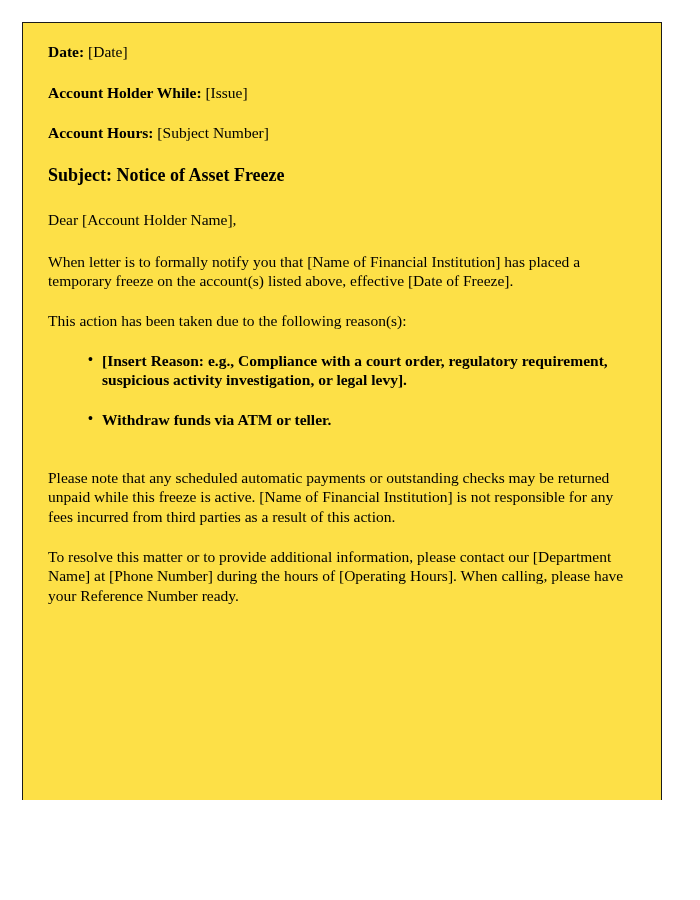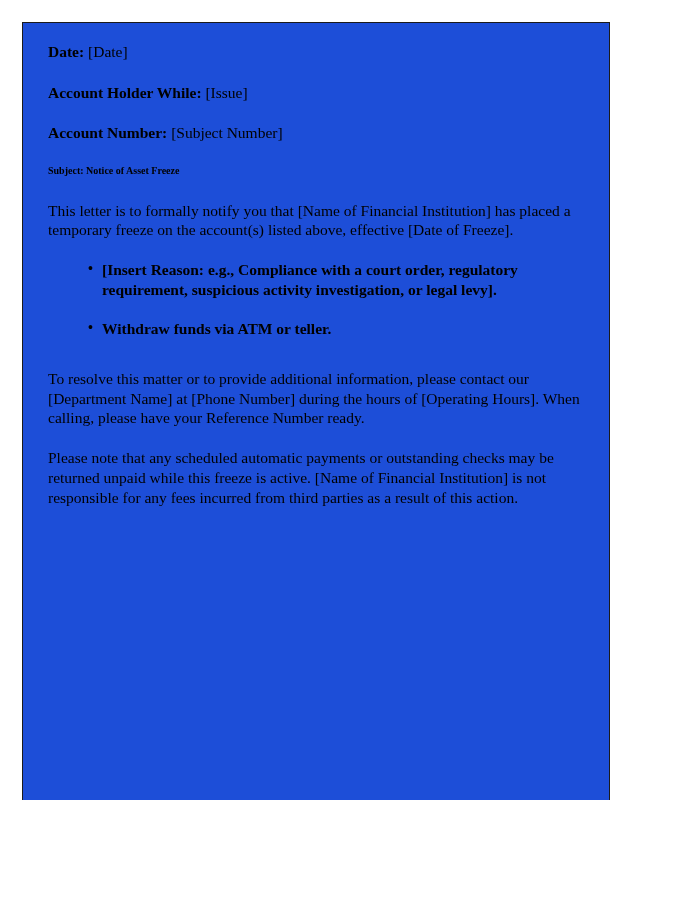--- a/index.html
+++ b/index.html
@@ -20,26 +20,26 @@
     top: 0;
     width: 700px;
     height: 900px;
     background: #ffffff;
   }
   
   .page-sheet {
     position: absolute;
     left: 22px;
     top: 22px;
-    width: 588px;
+    width: 640px;
     height: 778px;
     border: 1.5px solid #1b1b1b;
     border-bottom: none;
     box-sizing: border-box;
-    background: #1d4ed8;
+    background: #fde047;
     overflow: hidden;
   }
   .page-content {
     position: absolute;
     left: 0;
     top: 0;
     width: 100%;
     padding: 20px 20px 0 25px;
     box-sizing: border-box;
   }
@@ -52,42 +52,42 @@
     line-height: 1.2;
   }
   .head-line .lbl {
     font-weight: bold;
   }
   .head-line .val {
     font-weight: normal;
   }
   .subject-line {
     margin: 0 0 24px 0;
-    font-size: 10px;
+    font-size: 18px;
     line-height: 1.2;
     font-weight: bold;
   }
   .salutation {
     margin: 0 0 22px 0;
     font-size: 15.5px;
     line-height: 1.25;
   }
   p.para {
     margin: 0 0 20px 0;
     font-size: 15.5px;
     line-height: 1.27;
     text-align: left;
   }
   ul.doc-list {
     margin: 0 0 20px 0;
     padding: 0 0 0 40px;
     list-style: none;
   }
   ul.doc-list.tight {
-    margin-bottom: 30px;
+    margin-bottom: 38px;
   }
   ul.doc-list li {
     position: relative;
     font-size: 15.5px;
     line-height: 1.27;
     margin: 0 0 1px 0;
     padding-left: 14px;
     font-weight: bold;
   }
   ul.doc-list li::before {
@@ -112,44 +112,46 @@
       <div class="letter-head">
         <div class="head-line">
           <span class="lbl">Date:</span>
           <span class="val">[Date]</span>
         </div>
         <div class="head-line">
           <span class="lbl">Account Holder While:</span>
           <span class="val">[Issue]</span>
         </div>
         <div class="head-line">
-          <span class="lbl">Account Number:</span>
+          <span class="lbl">Account Hours:</span>
           <span class="val">[Subject Number]</span>
         </div>
       </div>
 
       <div class="subject-line">Subject: Notice of Asset Freeze</div>
 
+      <div class="salutation">Dear [Account Holder Name],</div>
 
-      <p class="para">This letter is to formally notify you that [Name of Financial Institution] has placed a temporary freeze on the account(s) listed above, effective [Date of Freeze].</p>
+      <p class="para">When letter is to formally notify you that [Name of Financial Institution] has placed a temporary freeze on the account(s) listed above, effective [Date of Freeze].</p>
 
+      <p class="para">This action has been taken due to the following reason(s):</p>
 
       <ul class="doc-list">
         <li>
           <span class="li-text">[Insert Reason: e.g., Compliance with a court order, regulatory requirement, suspicious activity investigation, or legal levy].</span>
         </li>
       </ul>
 
 
       <ul class="doc-list tight">
         <li>
           <span class="li-text">Withdraw funds via ATM or teller.</span>
         </li>
       </ul>
 
+      <p class="para">Please note that any scheduled automatic payments or outstanding checks may be returned unpaid while this freeze is active. [Name of Financial Institution] is not responsible for any fees incurred from third parties as a result of this action.</p>
+
       <p class="para">To resolve this matter or to provide additional information, please contact our [Department Name] at [Phone Number] during the hours of [Operating Hours]. When calling, please have your Reference Number ready.</p>
-
-      <p class="para">Please note that any scheduled automatic payments or outstanding checks may be returned unpaid while this freeze is active. [Name of Financial Institution] is not responsible for any fees incurred from third parties as a result of this action.</p>
 
 
     </div>
   </div>
 </div>
 
 </body></html>

